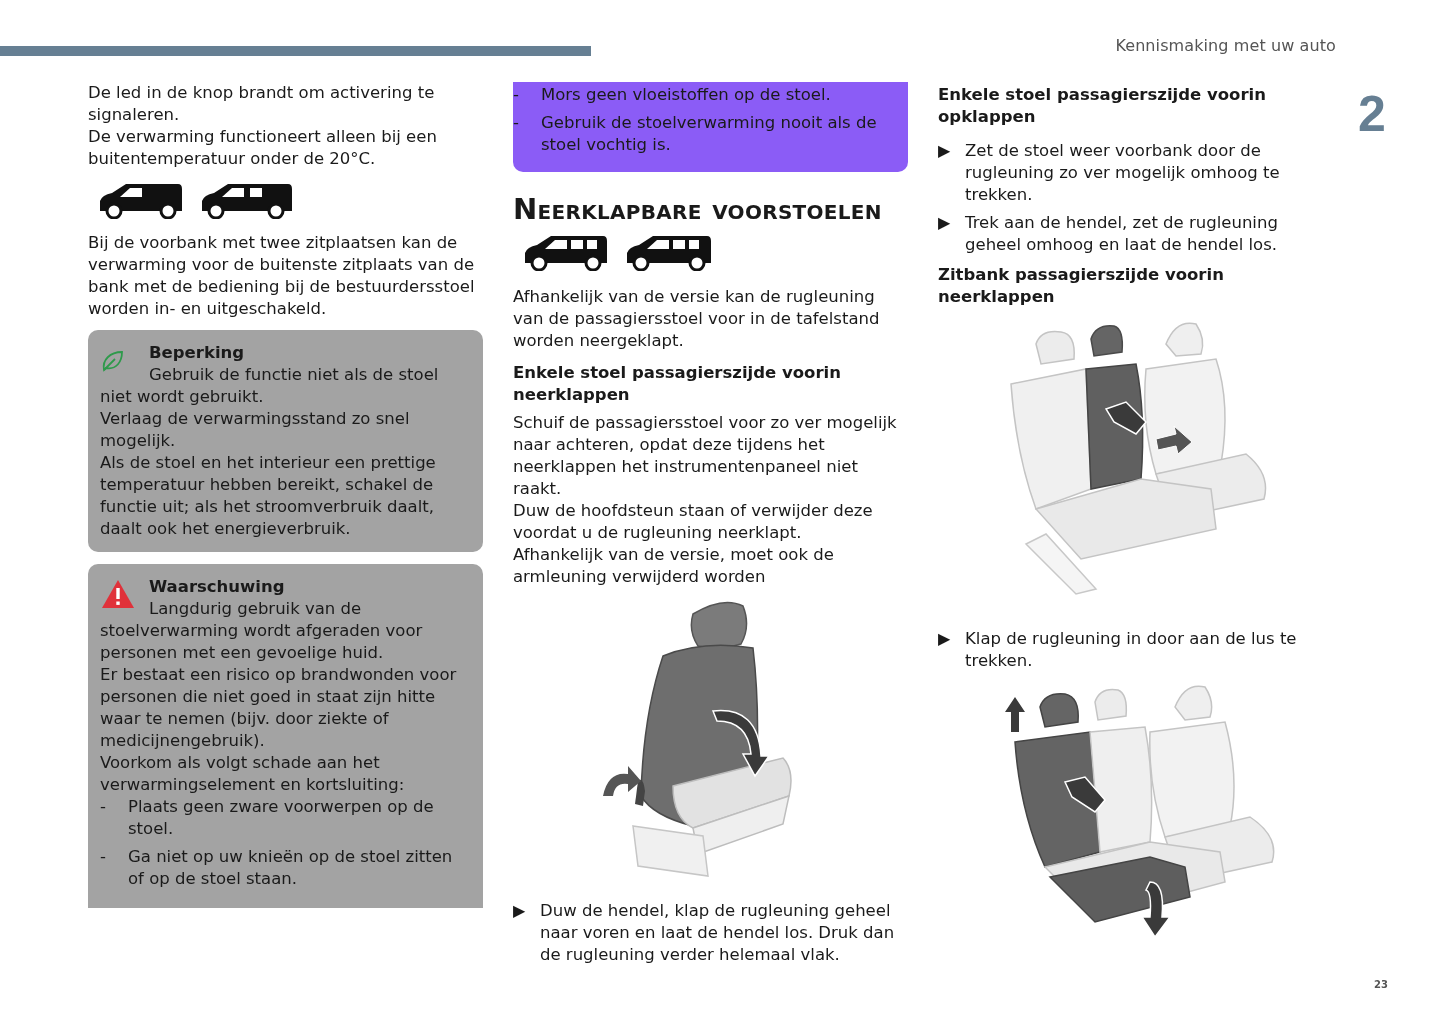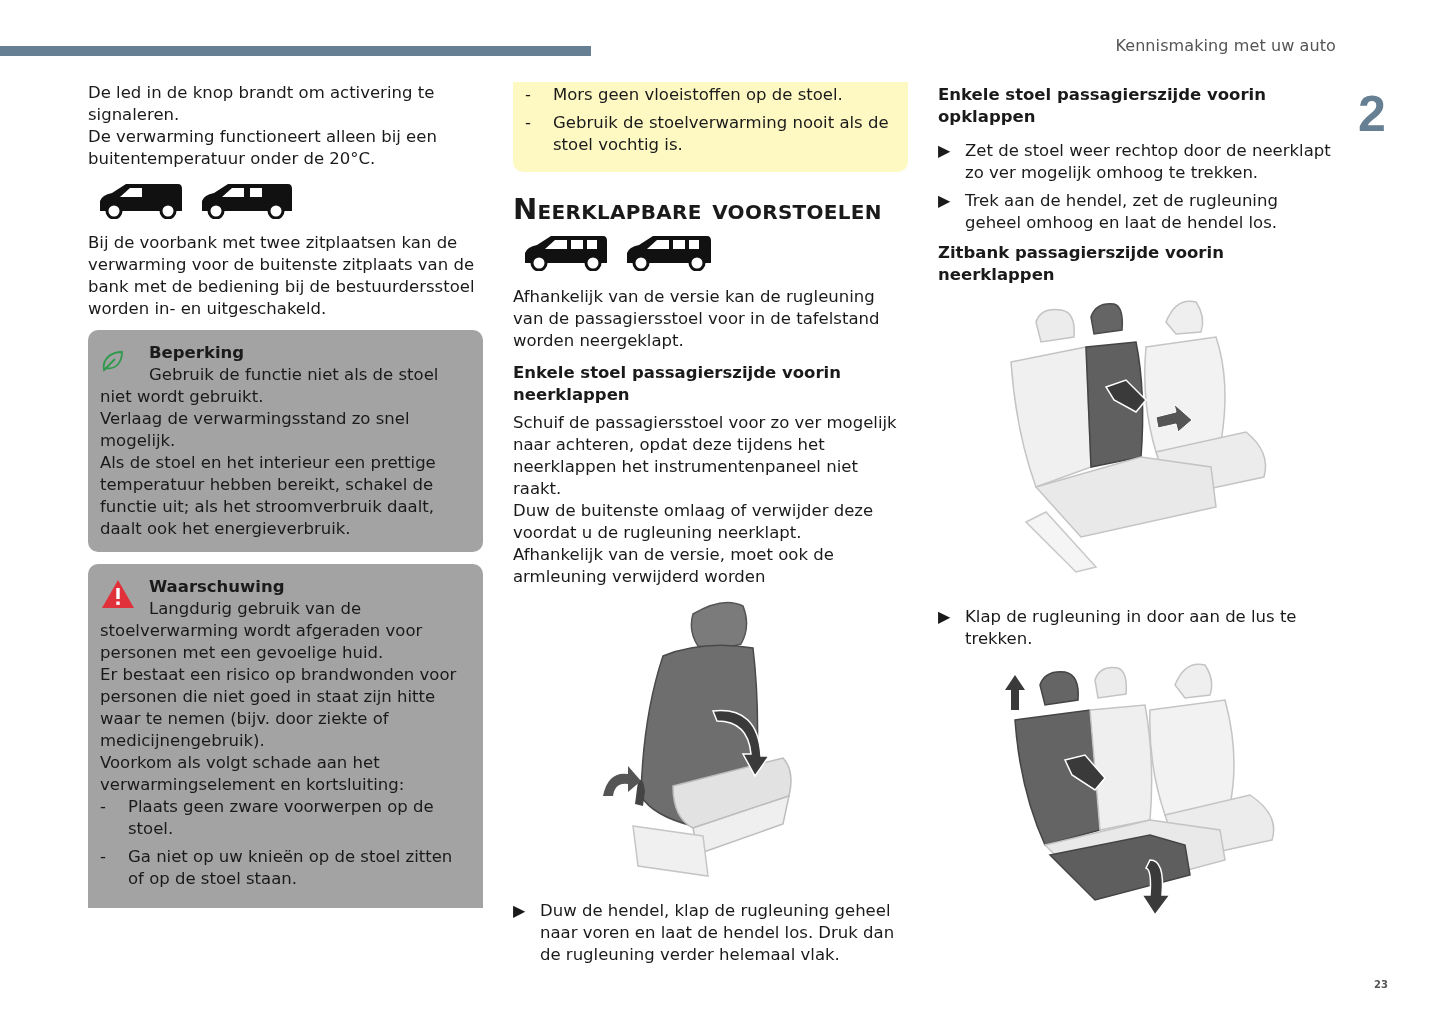--- a/index.html
+++ b/index.html
@@ -22,21 +22,21 @@
   .inline-icon { display: inline-block; width: 22px; height: 26px; vertical-align: -4px; margin: 0 2px; }
 
   .vehicles { display: flex; gap: 16px; margin: 8px 0 12px 10px; height: 40px; align-items: center; }
   .vehicles svg { display: block; }
 
   .note-box { background: #a3a3a3; border-radius: 10px; padding: 12px 12px 12px 12px; position: relative; }
   .note-box .box-icon { position: absolute; left: 12px; top: 18px; width: 36px; height: 32px; }
   .note-title { font-weight: bold; padding-left: 49px; }
   .note-first { text-indent: 49px; }
   .note-box.warn { border-radius: 10px 10px 0 0; }
-  .box-cont { background: #fef9c3; border-radius: 0 0 10px 10px; padding: 0 12px 10px 12px; }
+  .box-cont { background: #8b5cf6; border-radius: 0 0 10px 10px; padding: 0 12px 10px 0; }
 
   .dash-list { list-style: none; }
   .dash-list li { position: relative; padding-left: 28px; margin-bottom: 6px; }
   .dash-list li::before { content: "-"; position: absolute; left: 0; top: 0; }
 
   .section-title { font-size: 29px; line-height: 30px; font-weight: bold; font-variant: small-caps; letter-spacing: 0.3px; margin: 22px 0 6px 0; }
   .sub-head { font-weight: bold; margin: 8px 0 6px 0; }
 
   .arrow-list { list-style: none; }
   .arrow-list li { position: relative; padding-left: 27px; margin-bottom: 6px; }
@@ -127,21 +127,21 @@
       <rect x="48" y="7" width="12" height="9" fill="#fff"></rect>
       <rect x="64" y="7" width="10" height="9" fill="#fff"></rect>
       <circle cx="16" cy="30" r="7" fill="#fff" stroke="#111" stroke-width="3"></circle>
       <circle cx="72" cy="30" r="7" fill="#fff" stroke="#111" stroke-width="3"></circle>
     </svg>
   </div>
 
   <p class="para" style="margin-top:14px">Afhankelijk van de versie kan de rugleuning van de passagiersstoel voor in de tafelstand worden neergeklapt.</p>
   <p class="sub-head">Enkele stoel passagierszijde voorin neerklappen</p>
   <p>Schuif de passagiersstoel voor zo ver mogelijk naar achteren, opdat deze tijdens het neerklappen het instrumentenpaneel niet raakt.</p>
-  <p>Duw de buitenste omlaag of verwijder deze voordat u de rugleuning neerklapt.</p>
+  <p>Duw de hoofdsteun staan of verwijder deze voordat u de rugleuning neerklapt.</p>
   <p>Afhankelijk van de versie, moet ook de armleuning verwijderd worden</p>
 
   <svg class="illus" width="220" height="290" viewBox="0 0 220 290" style="margin:8px 0 0 70px">
 
     <path d="M110 18 Q140 0 160 10 Q168 30 158 48 Q135 55 115 50 Q105 35 110 18 Z" fill="#7b7b7b" stroke="#555" stroke-width="1.5"></path>
 
     <path d="M80 60 Q120 44 170 52 Q178 120 172 200 L110 230 Q70 220 58 200 Q60 120 80 60 Z" fill="#6e6e6e" stroke="#4a4a4a" stroke-width="1.5"></path>
 
     <path d="M90 190 L200 162 Q212 175 206 200 L110 232 Q90 222 90 190 Z" fill="#e2e2e2" stroke="#bdbdbd" stroke-width="1.5"></path>
     <path d="M110 232 L206 200 L200 228 L115 258 Z" fill="#efefef" stroke="#bdbdbd" stroke-width="1.5"></path>
@@ -156,21 +156,21 @@
   </svg>
 
   <ul class="arrow-list" style="margin-top:14px">
     <li>Duw de hendel, klap de rugleuning geheel naar voren en laat de hendel los. Druk dan de rugleuning verder helemaal vlak.</li>
   </ul>
 </div>
 
 <div class="col col3">
   <p class="sub-head" style="margin-top:2px">Enkele stoel passagierszijde voorin opklappen</p>
   <ul class="arrow-list" style="margin-top:12px">
-    <li>Zet de stoel weer rechtop door de neerklapt zo ver mogelijk omhoog te trekken.</li>
+    <li>Zet de stoel weer voorbank door de rugleuning zo ver mogelijk omhoog te trekken.</li>
     <li>Trek aan de hendel, zet de rugleuning geheel omhoog en laat de hendel los.</li>
   </ul>
   <p class="sub-head">Zitbank passagierszijde voorin neerklappen</p>
 
   <svg class="illus" width="290" height="290" viewBox="0 0 290 290" style="margin:4px 0 0 58px">
 
     <path d="M170 30 Q180 5 200 10 Q210 25 205 40 L180 42 Z" fill="#efefef" stroke="#c4c4c4" stroke-width="1.5"></path>
     <path d="M150 55 L220 45 Q235 90 225 150 L160 160 Q145 110 150 55 Z" fill="#f2f2f2" stroke="#c4c4c4" stroke-width="1.5"></path>
     <path d="M160 160 L250 140 Q275 160 268 185 L175 205 Z" fill="#ececec" stroke="#c4c4c4" stroke-width="1.5"></path>
 

